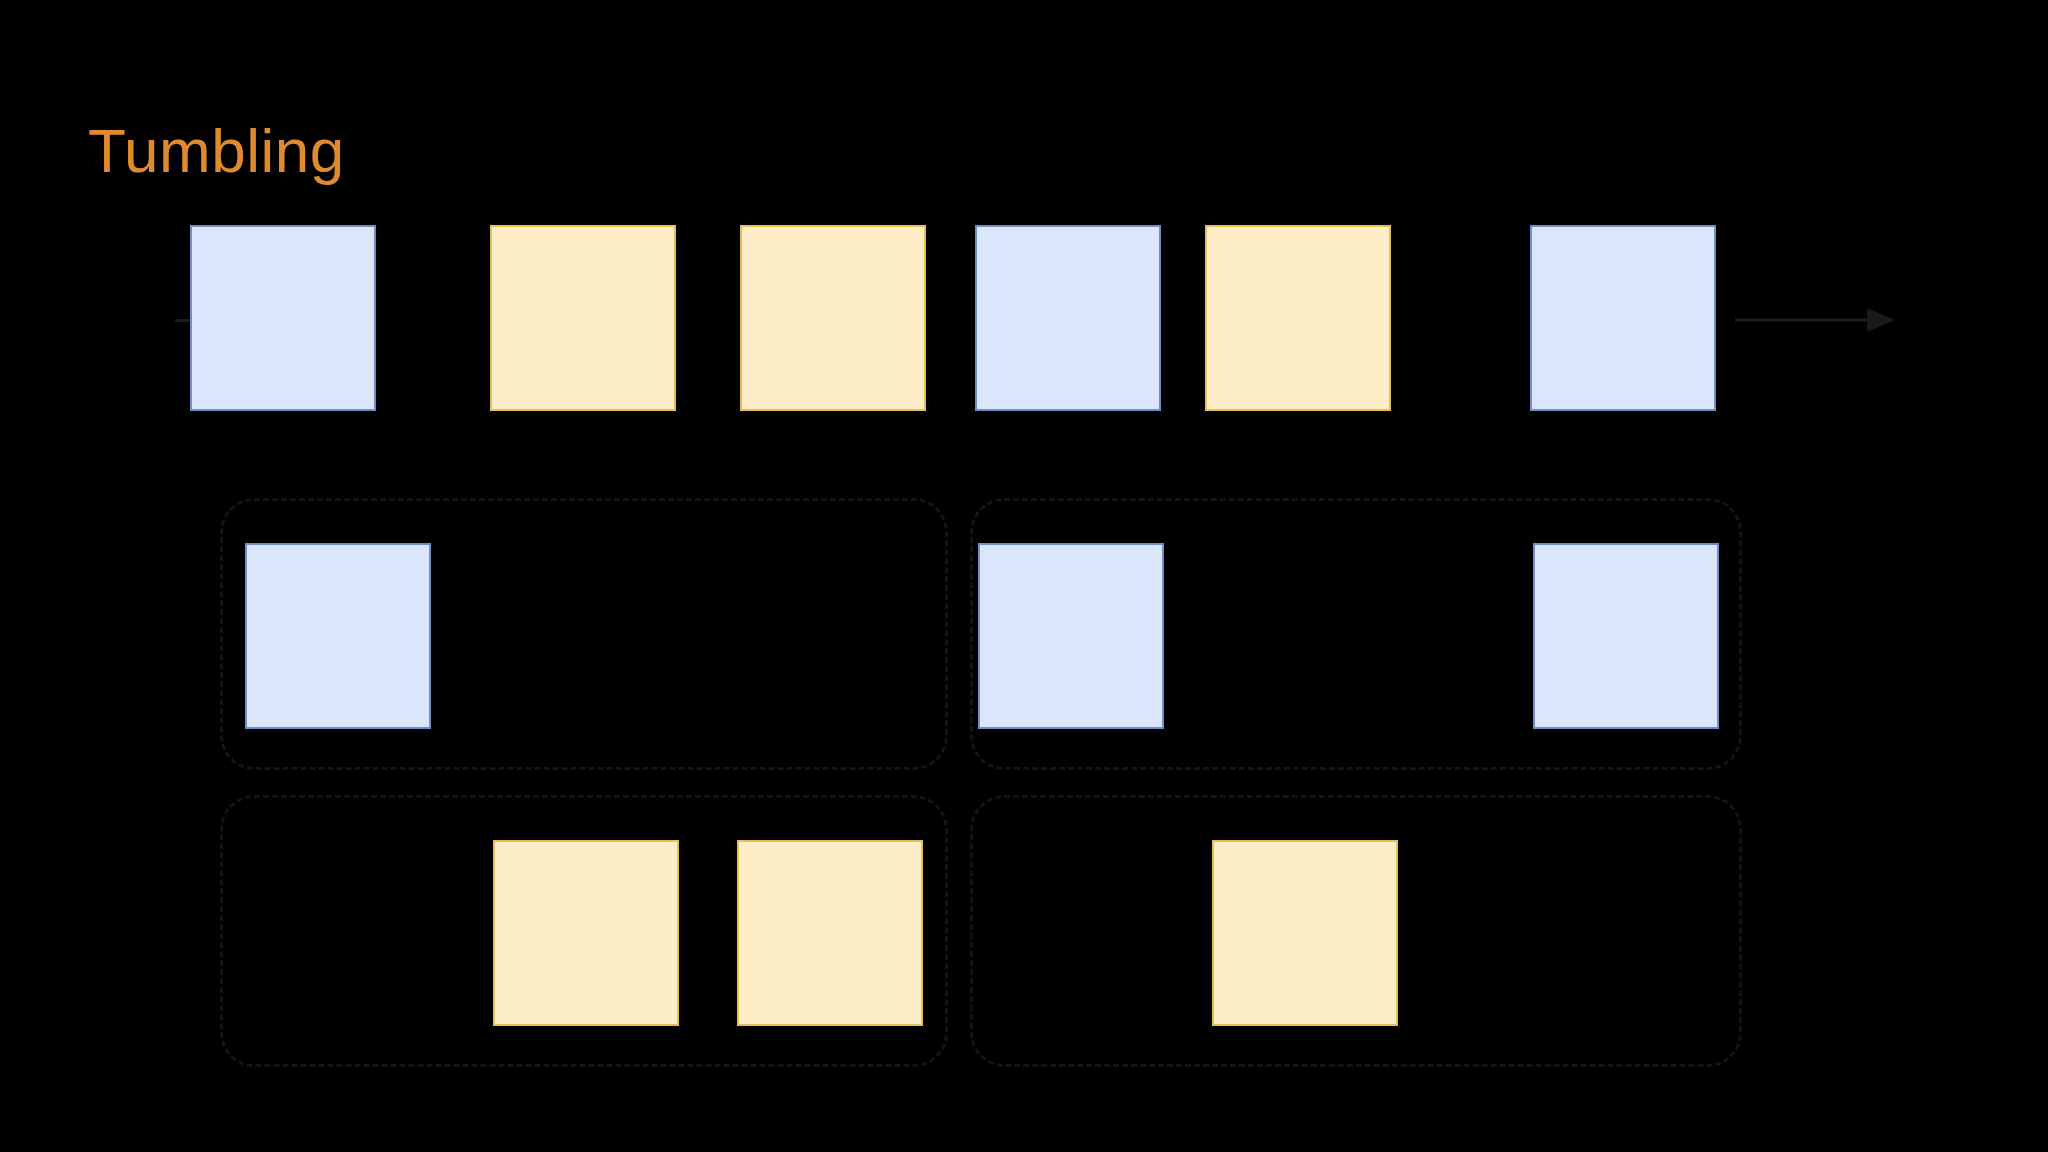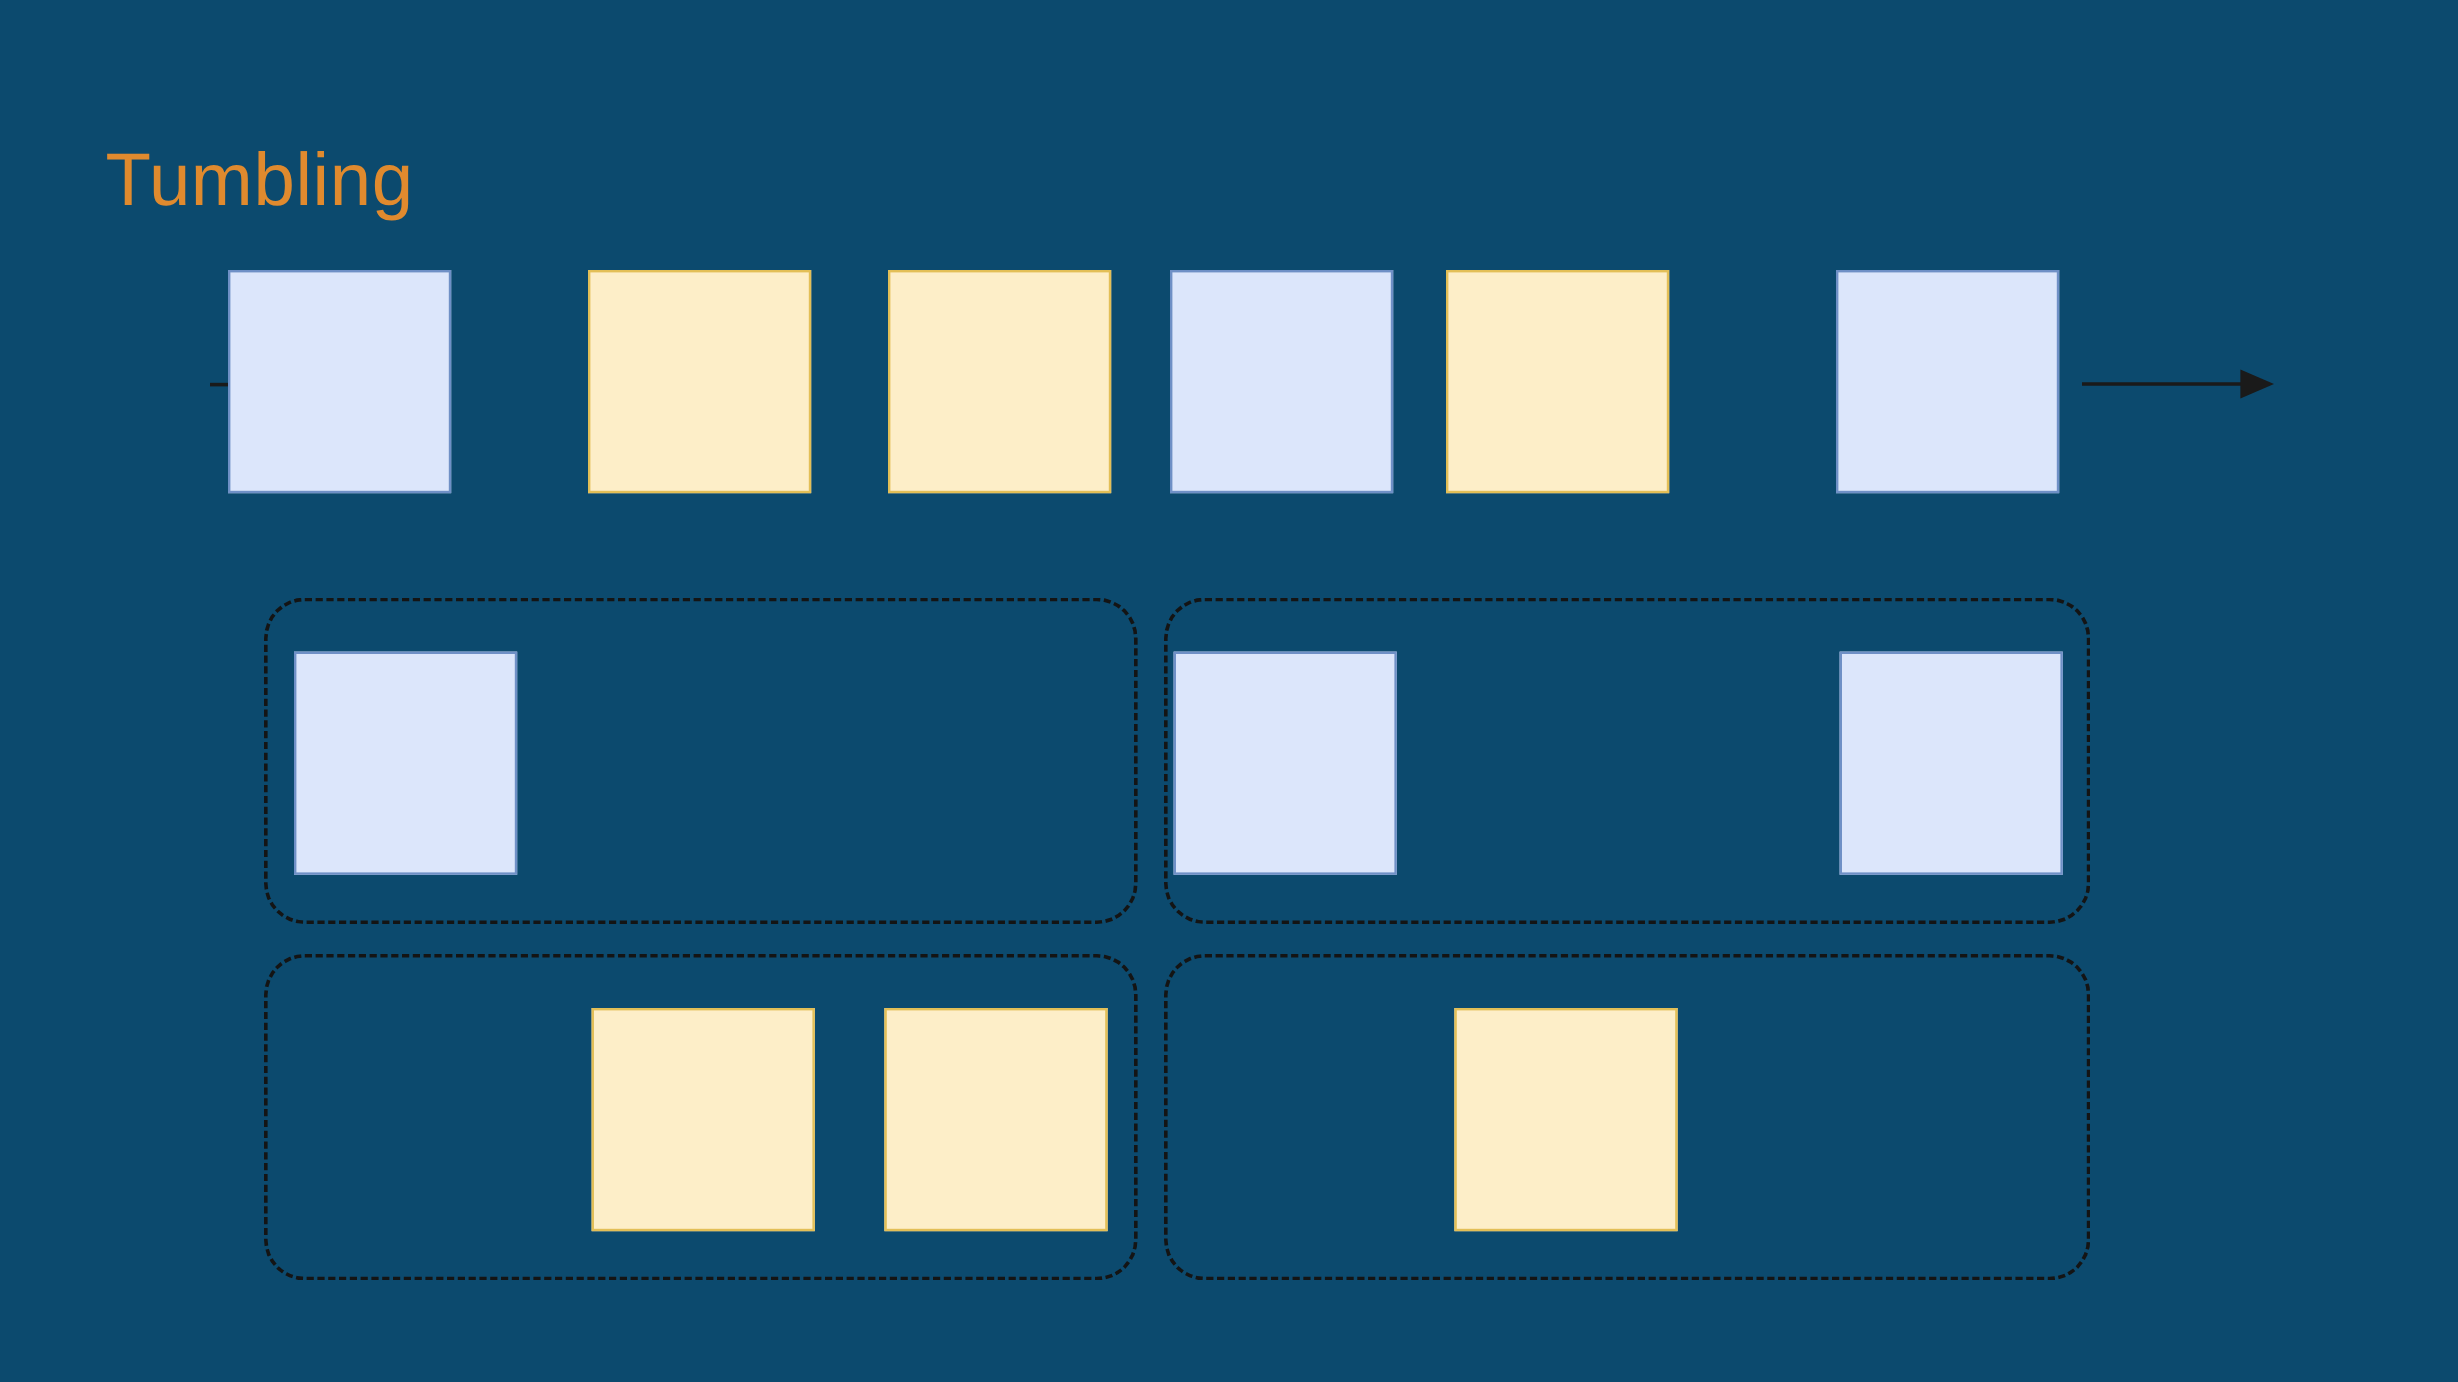--- a/index.html
+++ b/index.html
@@ -7,21 +7,21 @@
     padding: 0;
     background: #ffffff;
   }
   body {
     font-family: "Liberation Sans", sans-serif;
   }
   #slide {
     position: relative;
     width: 2048px;
     height: 1152px;
-    background: #0c4a6e;
+    background: #000000;
     overflow: hidden;
   }
 
   
   #title {
     position: absolute;
     left: 88px;
     top: 120px;
     font-size: 62px;
     line-height: 1;

